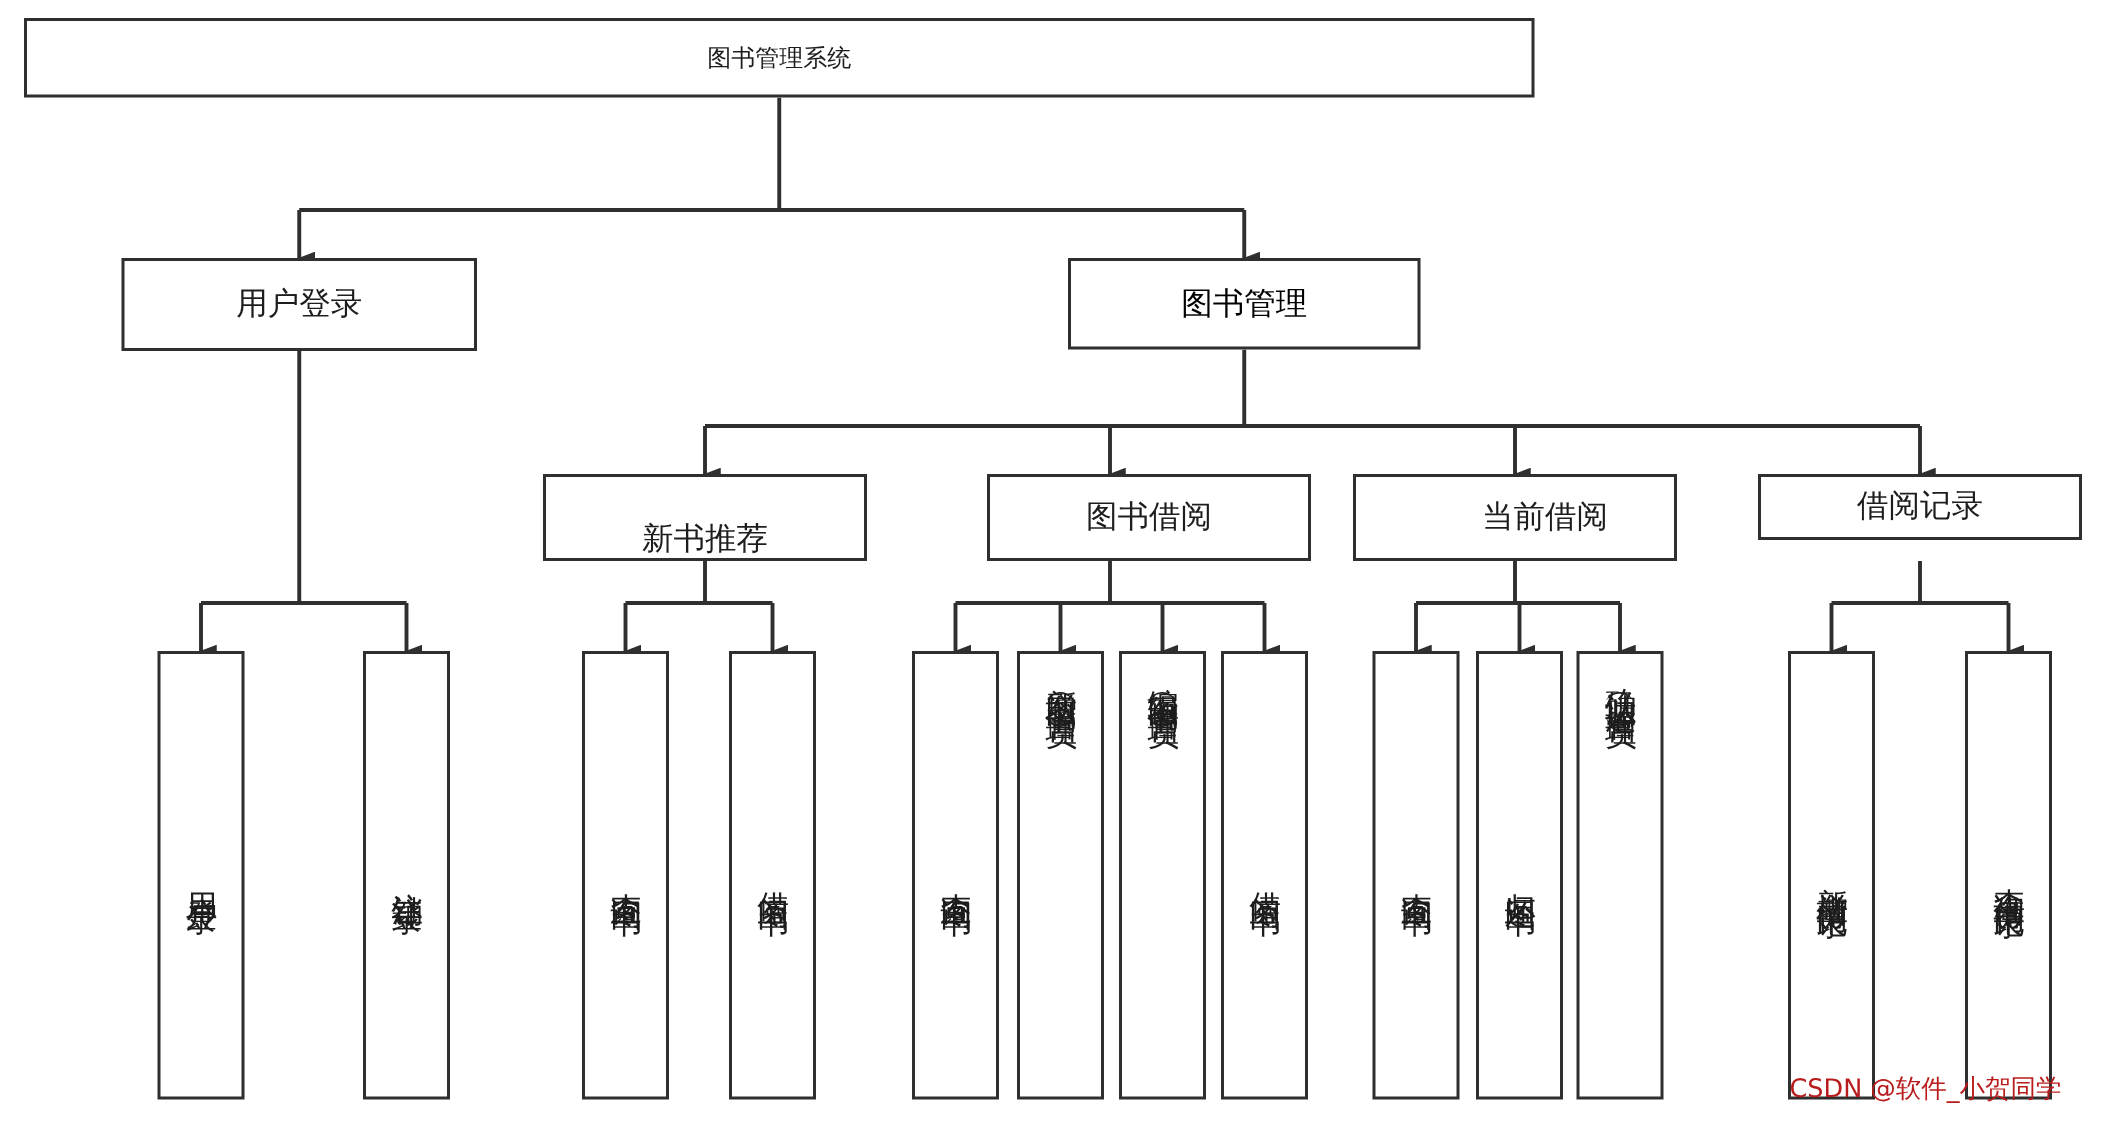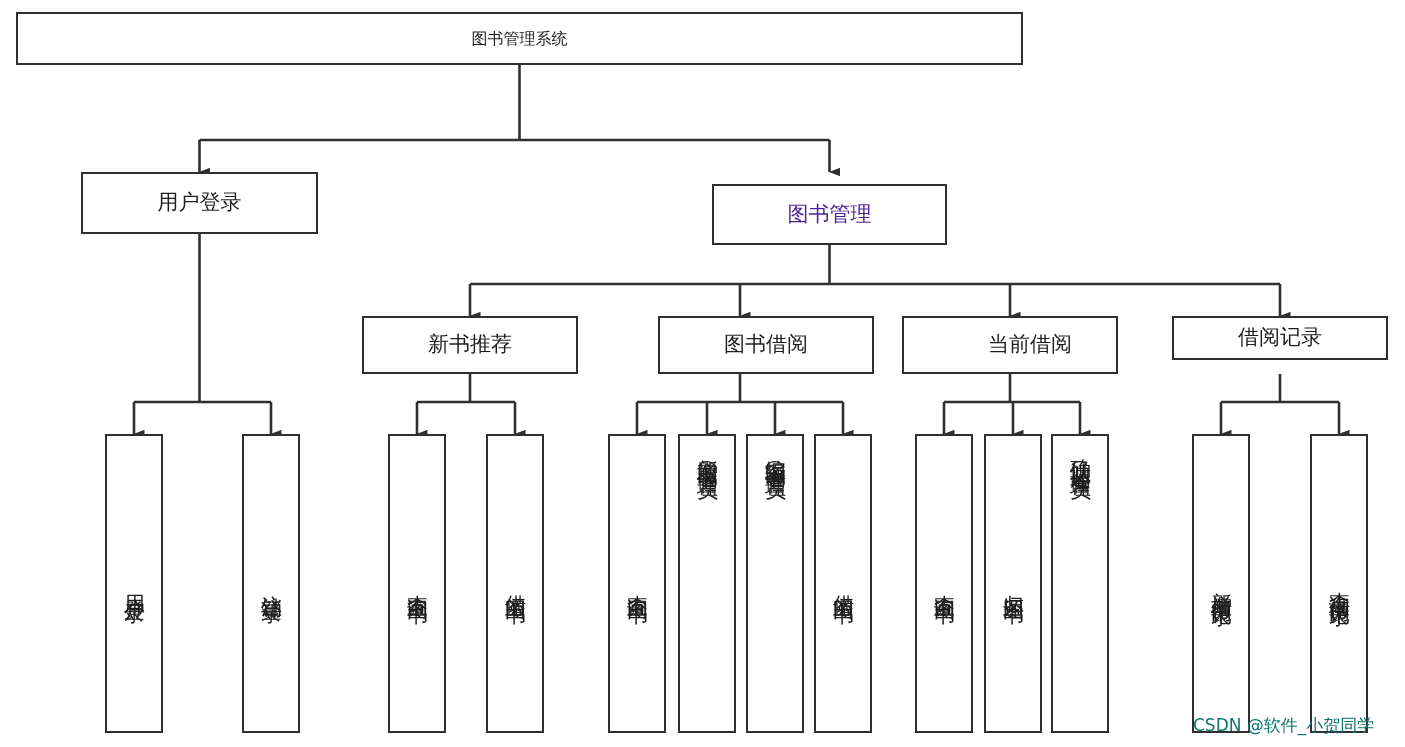--- a/index.html
+++ b/index.html
@@ -65,21 +65,21 @@
   }
   .leaf.center-text {
     align-items: center;
     padding-top: 0;
   }
   .watermark {
     position: absolute;
     left: 1193px;
     top: 714px;
     font-size: 17px;
-    color: #0f766e;
+    color: #b91c1c;
     white-space: nowrap;
     font-family: "DejaVu Sans", "Liberation Sans", sans-serif;
   }
 </style>
 </head>
 <body>
 
 <div id="canvas">
 
   <svg id="edges" viewBox="0 0 1405 747" xmlns="http://www.w3.org/2000/svg">
@@ -125,24 +125,24 @@
       </g>
   </svg>
 
   <div id="node-layer">
       <div class="node lvl0" style="left: 16px; top: 12px; width: 1007px; height: 53px; border-color: rgb(47, 47, 47); background: rgb(255, 255, 255); color: rgb(29, 29, 29);">
         <span class="label">图书管理系统</span>
       </div>
       <div class="node lvl1" style="left: 81px; top: 172px; width: 237px; height: 62px; border-color: rgb(47, 47, 47); background: rgb(255, 255, 255); color: rgb(29, 29, 29);">
         <span class="label">用户登录</span>
       </div>
-      <div class="node lvl1" style="left: 712px; top: 184px; width: 235px; height: 61px; border-color: rgb(47, 47, 47); background: rgb(255, 255, 255); color: #4c1d95;">
+      <div class="node lvl1" style="left: 712px; top: 172px; width: 235px; height: 61px; border-color: rgb(47, 47, 47); background: rgb(255, 255, 255); color: #000000;">
         <span class="label">图书管理</span>
       </div>
-      <div class="node lvl2" style="left: 362px; top: 316px; width: 216px; height: 58px; border-color: rgb(47, 47, 47); background: rgb(255, 255, 255); color: rgb(29, 29, 29);">
+      <div class="node lvl2" style="left: 362px; top: 316px; width: 216px; height: 58px; border-color: rgb(47, 47, 47); background: rgb(255, 255, 255); color: rgb(29, 29, 29); align-items: flex-end;">
         <span class="label">新书推荐</span>
       </div>
       <div class="node lvl2" style="left: 632px; top: 316px; width: 216px; height: 58px; border-color: rgb(47, 47, 47); background: rgb(255, 255, 255); color: rgb(29, 29, 29); margin-left: 26px;">
         <span class="label">图书借阅</span>
       </div>
       <div class="node lvl2" style="left: 902px; top: 316px; width: 216px; height: 58px; border-color: rgb(47, 47, 47); background: rgb(255, 255, 255); color: rgb(29, 29, 29); padding-left: 40px;">
         <span class="label">当前借阅</span>
       </div>
       <div class="node lvl2" style="left: 1172px; top: 316px; width: 216px; height: 44px; border-color: rgb(47, 47, 47); background: rgb(255, 255, 255); color: rgb(29, 29, 29);">
         <span class="label">借阅记录</span>

